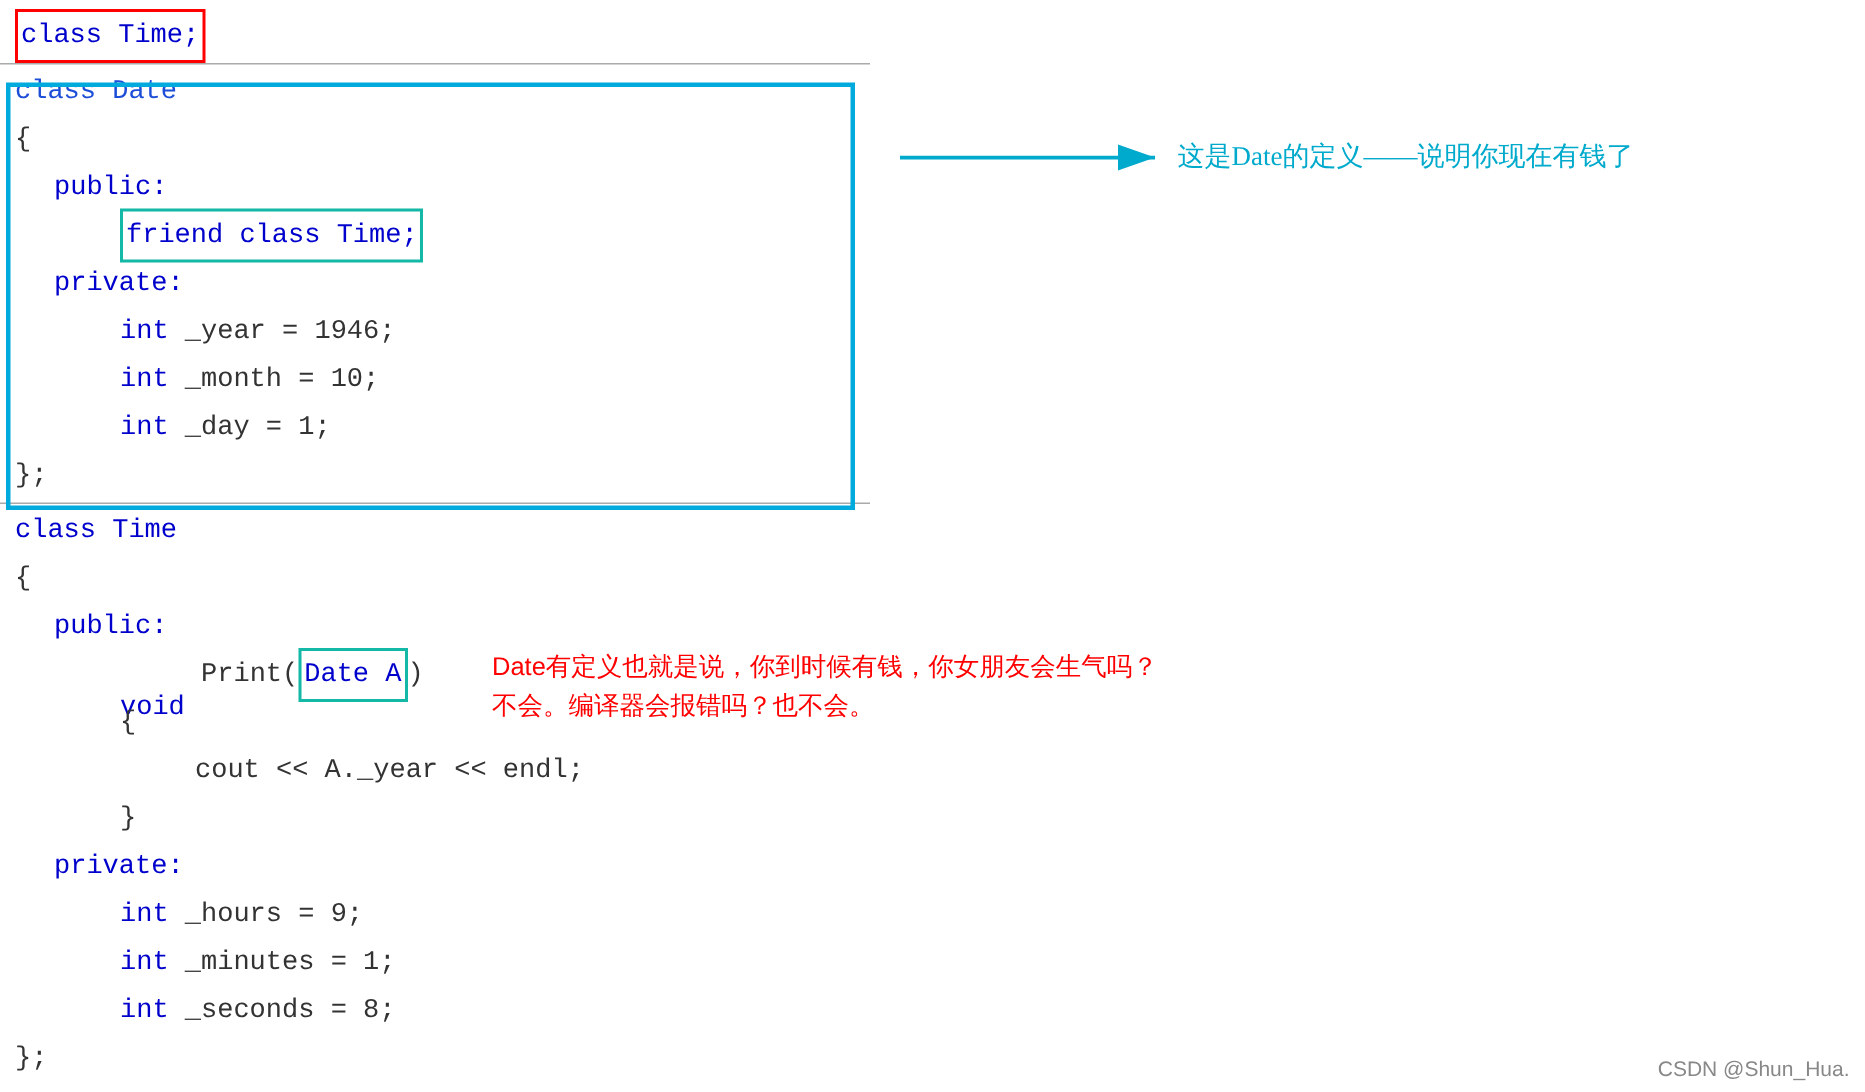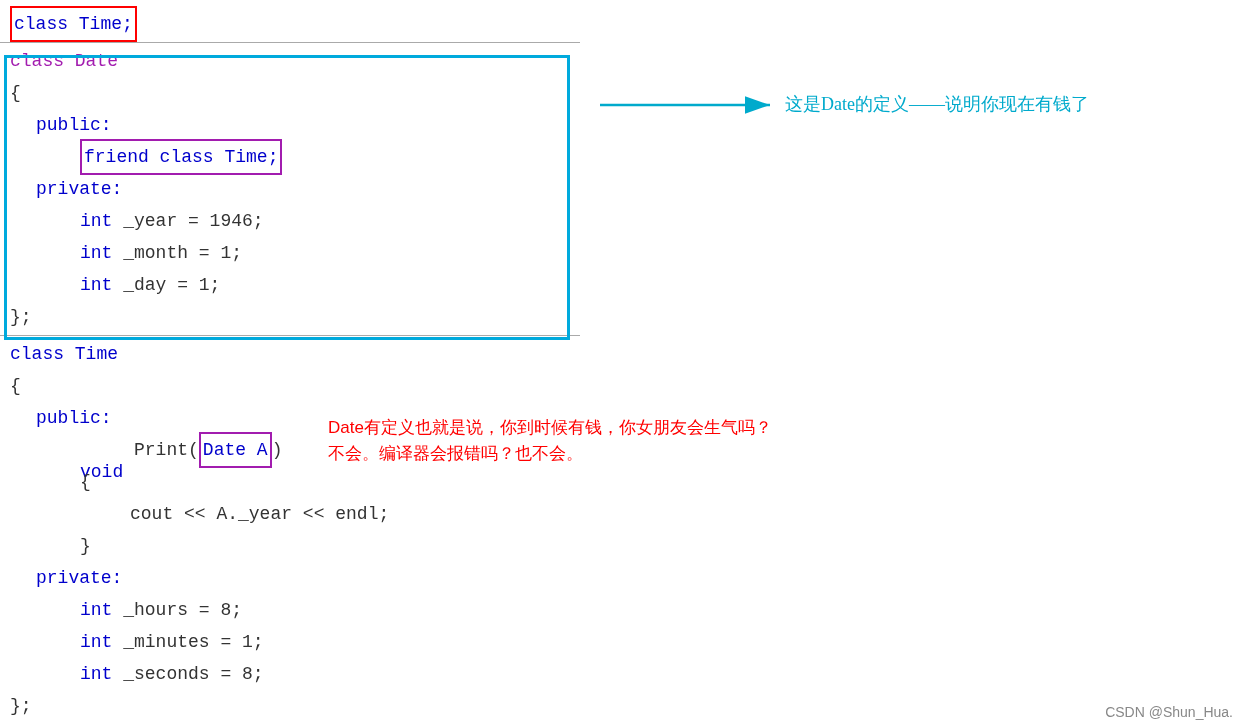--- a/index.html
+++ b/index.html
@@ -41,21 +41,21 @@
     }
     .normal { color: #333333; }
     .red-box {
       display: inline-block;
       border: 2px solid red;
       padding: 0 2px;
       color: #0000cc;
     }
     .red-inline-box {
       display: inline-block;
-      border: 2px solid #a21caf;
+      border: 2px solid #14b8a6;
       padding: 0 2px;
       color: #0000cc;
     }
     .annotation-red {
       color: red;
       font-family: 'Microsoft YaHei', Arial, sans-serif;
       font-size: 17px;
       margin-left: 14px;
     }
 
@@ -105,21 +105,21 @@
   <div class="code-area">
 
     <div class="code-line">
       <span class="red-box">class Time;</span>
       <span class="annotation-red" style="color: red; margin-left: 20px;"></span>
     </div>
 
     <div class="sep-line"></div>
 
     <div class="code-line">
-      <span style="color:#a21caf;">class Date</span>
+      <span style="color:#1d4ed8;">class Date</span>
     </div>
 
     <div class="code-line">
       <span class="normal">{</span>
     </div>
 
     <div class="code-line">
       <span style="color:#0000cc; padding-left: 26px;">public:</span>
     </div>
 
@@ -132,21 +132,21 @@
       <span style="color:#0000cc; padding-left: 26px;">private:</span>
     </div>
 
     <div class="code-line" style="padding-left: 80px;">
       <span style="color:#0000cc;">int</span>
       <span class="normal"> _year = 1946;</span>
     </div>
 
     <div class="code-line" style="padding-left: 80px;">
       <span style="color:#0000cc;">int</span>
-      <span class="normal"> _month = 1;</span>
+      <span class="normal"> _month = 10;</span>
     </div>
 
     <div class="code-line" style="padding-left: 80px;">
       <span style="color:#0000cc;">int</span>
       <span class="normal"> _day = 1;</span>
     </div>
 
     <div class="code-line">
       <span class="normal">};</span>
     </div>
@@ -183,21 +183,21 @@
     <div class="code-line" style="padding-left: 80px;">
       <span class="normal">}</span>
     </div>
 
     <div class="code-line">
       <span style="color:#0000cc; padding-left: 26px;">private:</span>
     </div>
 
     <div class="code-line" style="padding-left: 80px;">
       <span style="color:#0000cc;">int</span>
-      <span class="normal"> _hours = 8;</span>
+      <span class="normal"> _hours = 9;</span>
     </div>
 
     <div class="code-line" style="padding-left: 80px;">
       <span style="color:#0000cc;">int</span>
       <span class="normal"> _minutes = 1;</span>
     </div>
 
     <div class="code-line" style="padding-left: 80px;">
       <span style="color:#0000cc;">int</span>
       <span class="normal"> _seconds = 8;</span>
@@ -216,20 +216,20 @@
       <defs>
         <marker id="arrowhead" markerWidth="10" markerHeight="7" refX="10" refY="3.5" orient="auto">
           <polygon points="0 0, 10 3.5, 0 7" fill="#00aacc"></polygon>
         </marker>
       </defs>
       <line x1="10" y1="25" x2="180" y2="25" stroke="#00aacc" stroke-width="2.5" marker-end="url(#arrowhead)"></line>
     </svg>
     <span style="position: absolute; left: 195px; top: 12px; color: #00aacc; font-family: Liberation Serif, serif; font-size: 18px; white-space: nowrap;">这是Date的定义——说明你现在有钱了</span>
   </div>
 
-  <div style="position: absolute; left: 328px; top: 415px; width: 600px;">
+  <div style="position: absolute; left: 328px; top: 432px; width: 600px;">
     <div class="print-annotation-line">Date有定义也就是说，你到时候有钱，你女朋友会生气吗？</div>
     <div class="print-annotation-line">不会。编译器会报错吗？也不会。</div>
   </div>
 
   <div class="credit">CSDN @Shun_Hua.</div>
 
 </div>
 
 </body></html>

